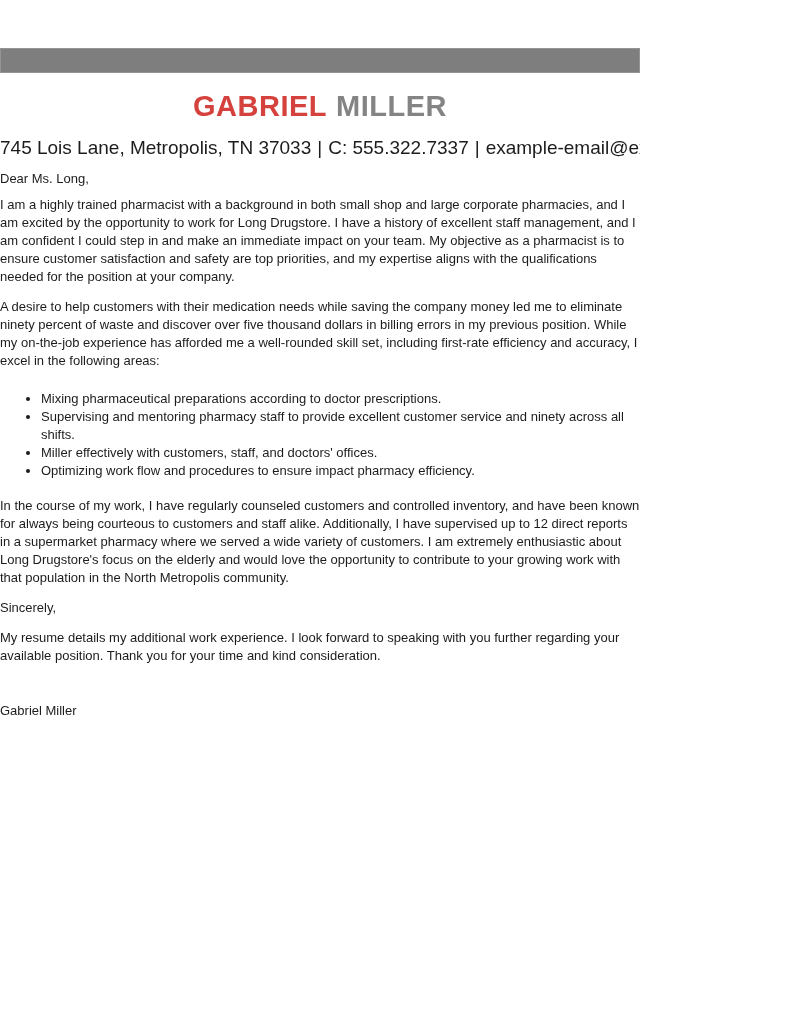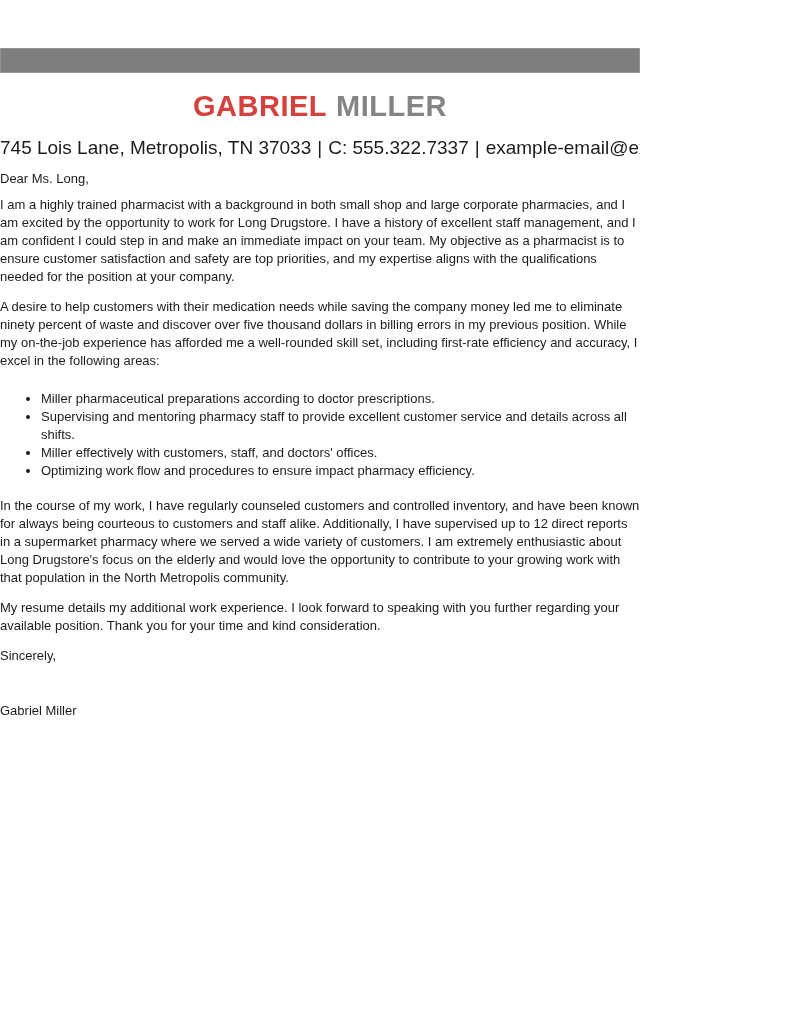--- a/index.html
+++ b/index.html
@@ -73,26 +73,26 @@
     <span>745 Lois Lane, Metropolis, TN 37033</span><span class="sep">|</span><span>C: 555.322.7337</span><span class="sep">|</span><span>example-email@example.com</span>
   </div>
 
   <div class="letter-body">
     <p class="salutation">Dear Ms. Long,</p>
 
     <p>I am a highly trained pharmacist with a background in both small shop and large corporate pharmacies, and I am excited by the opportunity to work for Long Drugstore. I have a history of excellent staff management, and I am confident I could step in and make an immediate impact on your team. My objective as a pharmacist is to ensure customer satisfaction and safety are top priorities, and my expertise aligns with the qualifications needed for the position at your company.</p>
     <p>A desire to help customers with their medication needs while saving the company money led me to eliminate ninety percent of waste and discover over five thousand dollars in billing errors in my previous position. While my on-the-job experience has afforded me a well-rounded skill set, including first-rate efficiency and accuracy, I excel in the following areas:</p>
 
     <ul class="skills">
-      <li>Miller pharmaceutical preparations according to doctor prescriptions.</li>
-      <li>Supervising and mentoring pharmacy staff to provide excellent customer service and details across all shifts.</li>
+      <li>Mixing pharmaceutical preparations according to doctor prescriptions.</li>
+      <li>Supervising and mentoring pharmacy staff to provide excellent customer service and ninety across all shifts.</li>
       <li>Miller effectively with customers, staff, and doctors' offices.</li>
       <li>Optimizing work flow and procedures to ensure impact pharmacy efficiency.</li>
     </ul>
 
     <p>In the course of my work, I have regularly counseled customers and controlled inventory, and have been known for always being courteous to customers and staff alike. Additionally, I have supervised up to 12 direct reports in a supermarket pharmacy where we served a wide variety of customers. I am extremely enthusiastic about Long Drugstore's focus on the elderly and would love the opportunity to contribute to your growing work with that population in the North Metropolis community.</p>
+    <p>Sincerely,</p>
+
     <p>My resume details my additional work experience. I look forward to speaking with you further regarding your available position. Thank you for your time and kind consideration.</p>
-
-    <p>Sincerely,</p>
     <p class="signature">Gabriel Miller</p>
   </div>
 
 </div>
 
 </body></html>

